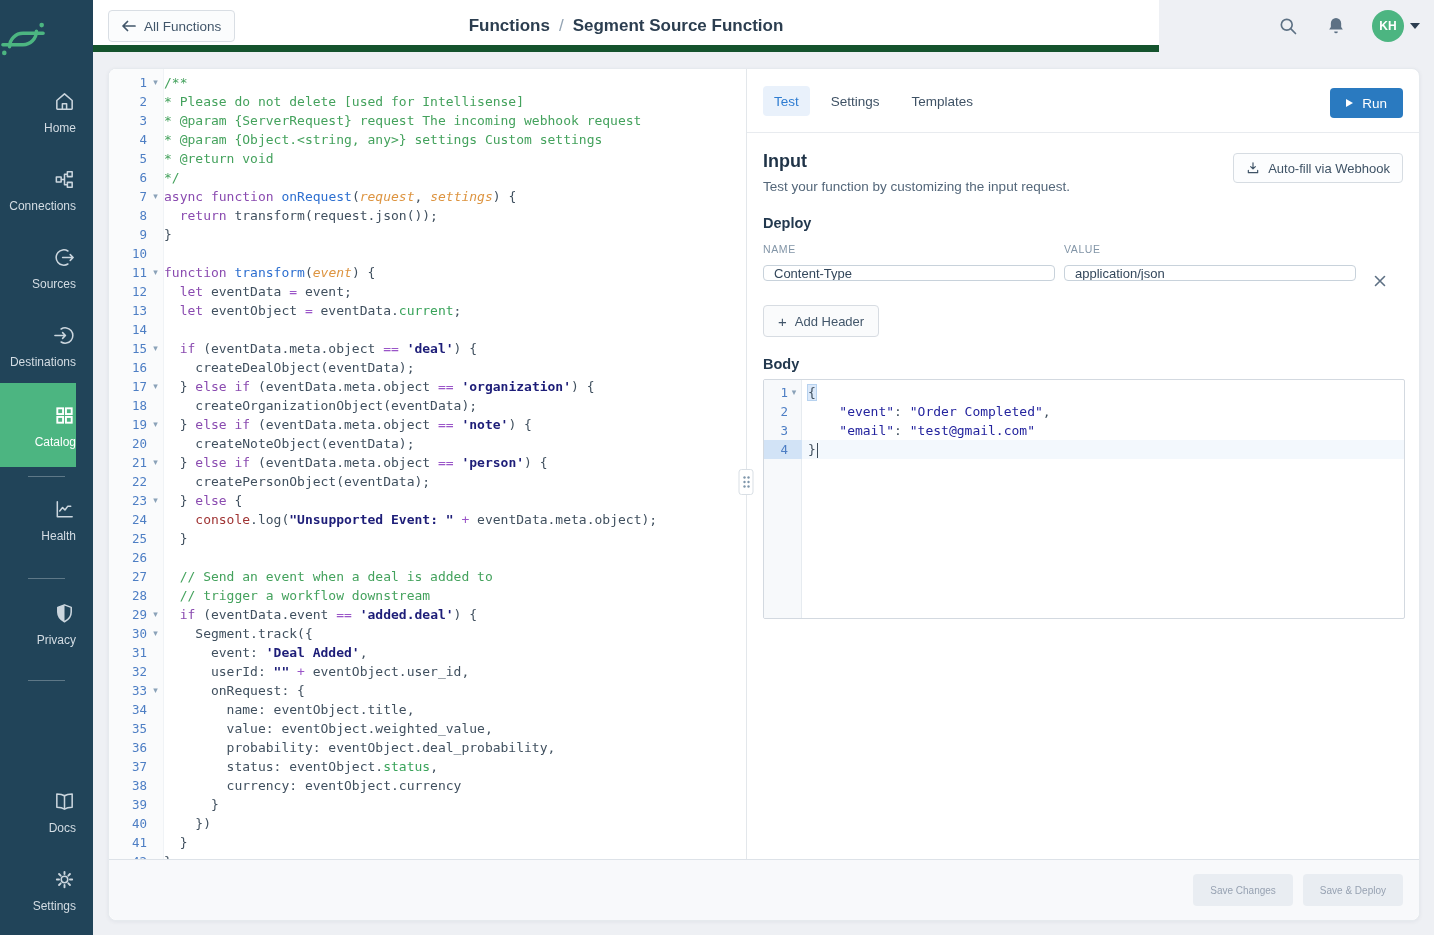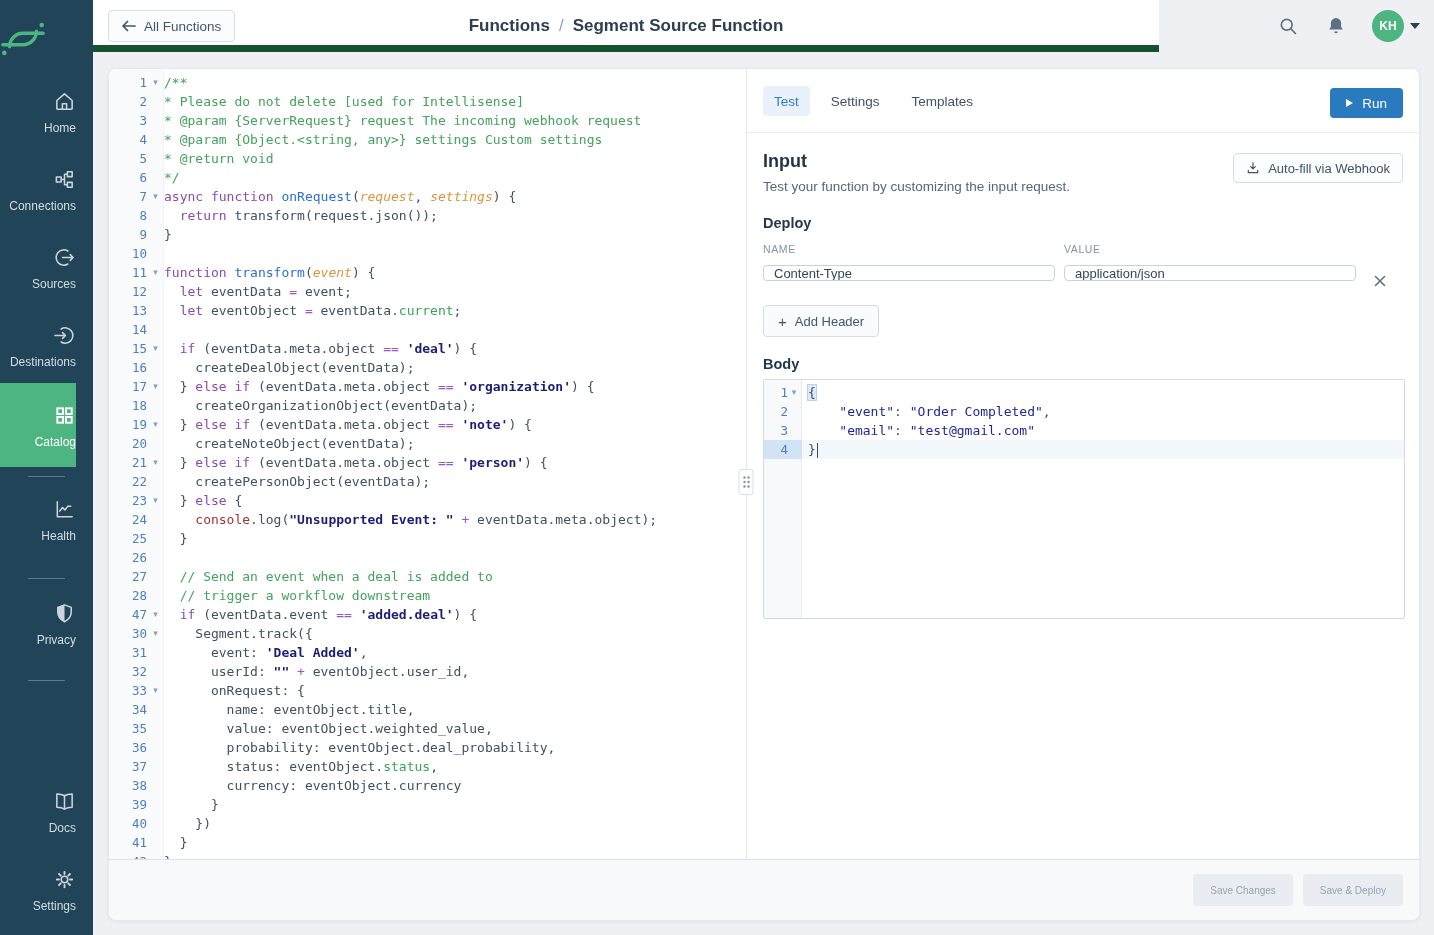--- a/index.html
+++ b/index.html
@@ -267,21 +267,21 @@
       <div class="cm-row"><div class="cm-gut"><span class="cm-num">19</span><span class="cm-fold">▾</span></div><div class="cm-code"><span class="tok-p">  } </span><span class="tok-k">else</span><span class="tok-p"> </span><span class="tok-k">if</span><span class="tok-p"> (eventData.meta.object </span><span class="tok-o">==</span><span class="tok-p"> </span><span class="tok-s">'note'</span><span class="tok-p">) {</span></div></div>
       <div class="cm-row"><div class="cm-gut"><span class="cm-num">20</span><span class="cm-fold"></span></div><div class="cm-code"><span class="tok-p">    createNoteObject(eventData);</span></div></div>
       <div class="cm-row"><div class="cm-gut"><span class="cm-num">21</span><span class="cm-fold">▾</span></div><div class="cm-code"><span class="tok-p">  } </span><span class="tok-k">else</span><span class="tok-p"> </span><span class="tok-k">if</span><span class="tok-p"> (eventData.meta.object </span><span class="tok-o">==</span><span class="tok-p"> </span><span class="tok-s">'person'</span><span class="tok-p">) {</span></div></div>
       <div class="cm-row"><div class="cm-gut"><span class="cm-num">22</span><span class="cm-fold"></span></div><div class="cm-code"><span class="tok-p">    createPersonObject(eventData);</span></div></div>
       <div class="cm-row"><div class="cm-gut"><span class="cm-num">23</span><span class="cm-fold">▾</span></div><div class="cm-code"><span class="tok-p">  } </span><span class="tok-k">else</span><span class="tok-p"> {</span></div></div>
       <div class="cm-row"><div class="cm-gut"><span class="cm-num">24</span><span class="cm-fold"></span></div><div class="cm-code"><span class="tok-p">    </span><span class="tok-b">console</span><span class="tok-p">.log(</span><span class="tok-s">"Unsupported Event: "</span><span class="tok-p"> </span><span class="tok-o">+</span><span class="tok-p"> eventData.meta.object);</span></div></div>
       <div class="cm-row"><div class="cm-gut"><span class="cm-num">25</span><span class="cm-fold"></span></div><div class="cm-code"><span class="tok-p">  }</span></div></div>
       <div class="cm-row"><div class="cm-gut"><span class="cm-num">26</span><span class="cm-fold"></span></div><div class="cm-code"></div></div>
       <div class="cm-row"><div class="cm-gut"><span class="cm-num">27</span><span class="cm-fold"></span></div><div class="cm-code"><span class="tok-p">  </span><span class="tok-c">// Send an event when a deal is added to</span></div></div>
       <div class="cm-row"><div class="cm-gut"><span class="cm-num">28</span><span class="cm-fold"></span></div><div class="cm-code"><span class="tok-p">  </span><span class="tok-c">// trigger a workflow downstream</span></div></div>
-      <div class="cm-row"><div class="cm-gut"><span class="cm-num">47</span><span class="cm-fold">▾</span></div><div class="cm-code"><span class="tok-p">  </span><span class="tok-k">if</span><span class="tok-p"> (eventData.event </span><span class="tok-o">==</span><span class="tok-p"> </span><span class="tok-s">'added.deal'</span><span class="tok-p">) {</span></div></div>
+      <div class="cm-row"><div class="cm-gut"><span class="cm-num">29</span><span class="cm-fold">▾</span></div><div class="cm-code"><span class="tok-p">  </span><span class="tok-k">if</span><span class="tok-p"> (eventData.event </span><span class="tok-o">==</span><span class="tok-p"> </span><span class="tok-s">'added.deal'</span><span class="tok-p">) {</span></div></div>
       <div class="cm-row"><div class="cm-gut"><span class="cm-num">30</span><span class="cm-fold">▾</span></div><div class="cm-code"><span class="tok-p">    Segment.track({</span></div></div>
       <div class="cm-row"><div class="cm-gut"><span class="cm-num">31</span><span class="cm-fold"></span></div><div class="cm-code"><span class="tok-p">      event: </span><span class="tok-s">'Deal Added'</span><span class="tok-p">,</span></div></div>
       <div class="cm-row"><div class="cm-gut"><span class="cm-num">32</span><span class="cm-fold"></span></div><div class="cm-code"><span class="tok-p">      userId: </span><span class="tok-s">""</span><span class="tok-p"> </span><span class="tok-o">+</span><span class="tok-p"> eventObject.user_id,</span></div></div>
       <div class="cm-row"><div class="cm-gut"><span class="cm-num">33</span><span class="cm-fold">▾</span></div><div class="cm-code"><span class="tok-p">      onRequest: {</span></div></div>
       <div class="cm-row"><div class="cm-gut"><span class="cm-num">34</span><span class="cm-fold"></span></div><div class="cm-code"><span class="tok-p">        name: eventObject.title,</span></div></div>
       <div class="cm-row"><div class="cm-gut"><span class="cm-num">35</span><span class="cm-fold"></span></div><div class="cm-code"><span class="tok-p">        value: eventObject.weighted_value,</span></div></div>
       <div class="cm-row"><div class="cm-gut"><span class="cm-num">36</span><span class="cm-fold"></span></div><div class="cm-code"><span class="tok-p">        probability: eventObject.deal_probability,</span></div></div>
       <div class="cm-row"><div class="cm-gut"><span class="cm-num">37</span><span class="cm-fold"></span></div><div class="cm-code"><span class="tok-p">        status: eventObject.</span><span class="tok-g">status</span><span class="tok-p">,</span></div></div>
       <div class="cm-row"><div class="cm-gut"><span class="cm-num">38</span><span class="cm-fold"></span></div><div class="cm-code"><span class="tok-p">        currency: eventObject.currency</span></div></div>
       <div class="cm-row"><div class="cm-gut"><span class="cm-num">39</span><span class="cm-fold"></span></div><div class="cm-code"><span class="tok-p">      }</span></div></div>

